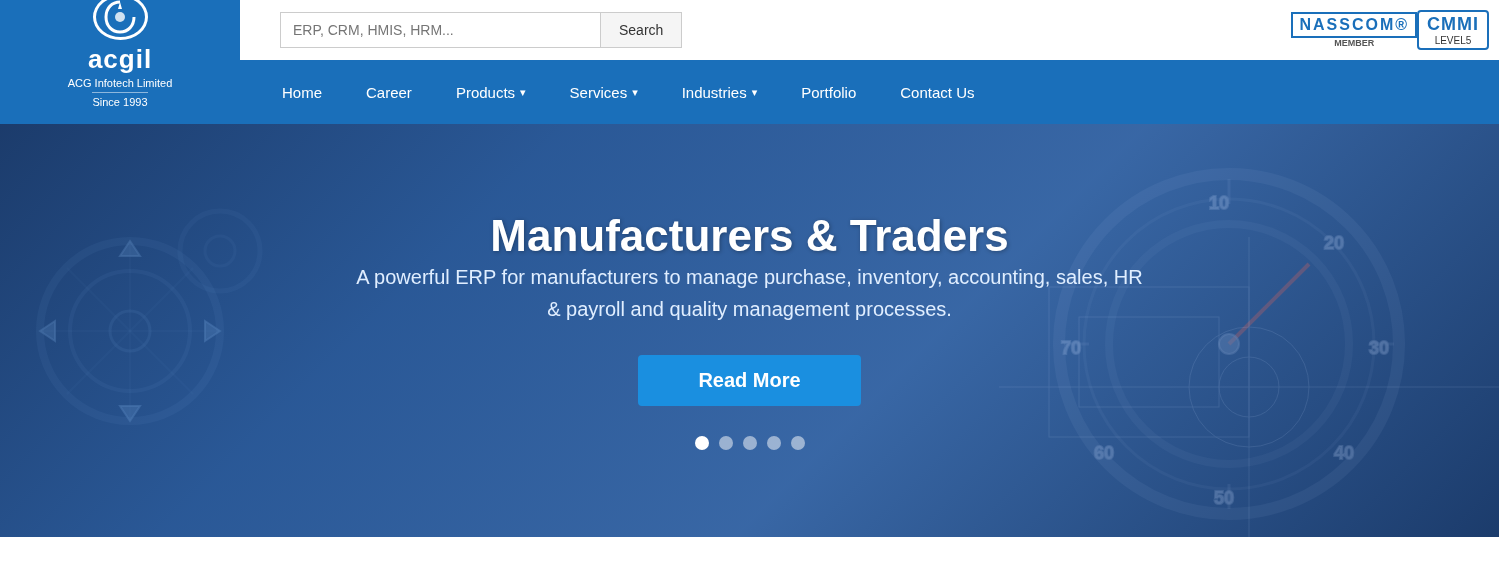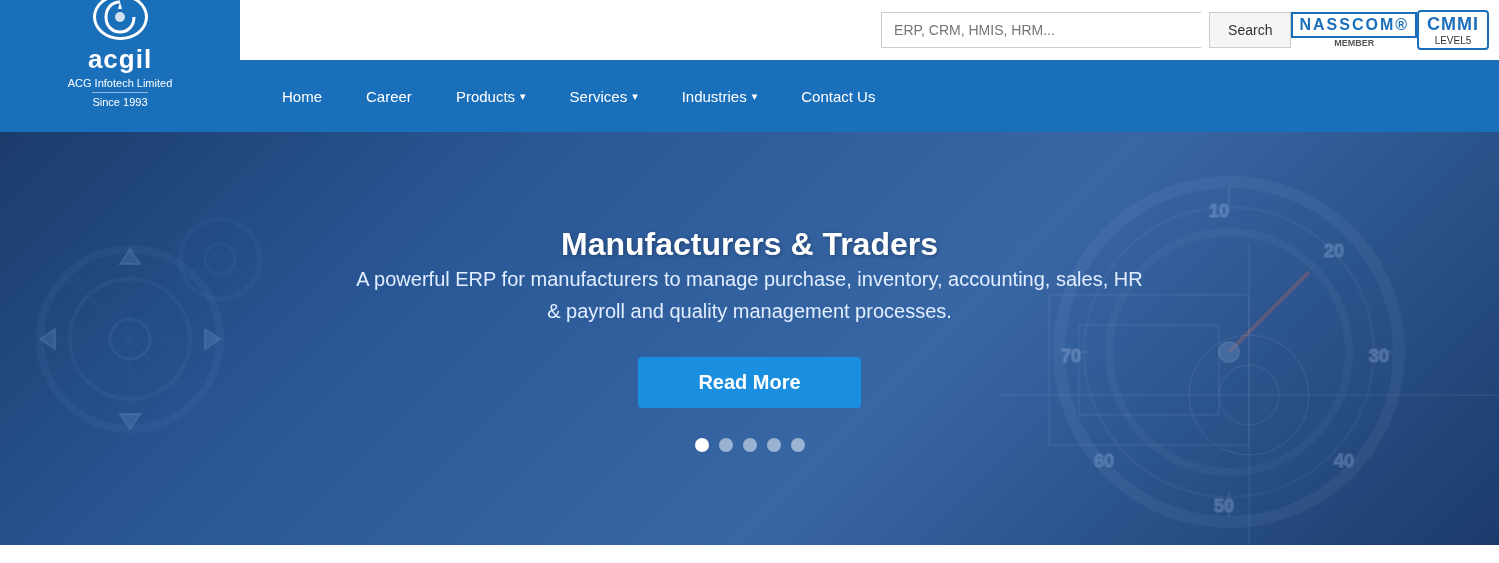--- a/index.html
+++ b/index.html
@@ -27,22 +27,21 @@
       justify-content: center;
       margin-bottom: 4px;
     }
 
     
     .search-area {
       display: flex;
       align-items: center;
       margin-left: 280px;
       flex: 1;
-      justify-content: flex-end;
-      gap: 8px;
+      justify-content: flex-start;
     }
     .search-input {
       width: 320px;
       height: 36px;
       border: 1px solid #ccc;
       border-right: none;
       padding: 0 12px;
       font-size: 14px;
       color: #999;
       outline: none;
@@ -99,21 +98,21 @@
       letter-spacing: 1px;
     }
     .cmmi-level {
       font-size: 10px;
       color: #333;
     }
 
     
     .nav-bar {
       background: #1a6fba;
-      height: 72px;
+      height: 64px;
       display: flex;
       align-items: center;
       padding-left: 260px;
     }
     .nav-item {
       color: #fff;
       font-size: 15px;
       padding: 0 22px;
       height: 60px;
       display: flex;
@@ -148,21 +147,21 @@
       display: flex;
       flex-direction: column;
       align-items: center;
       justify-content: center;
       height: 100%;
       text-align: center;
       padding: 0 300px;
     }
     .hero-title {
       color: #fff;
-      font-size: 32px;
+      font-size: 44px;
       font-weight: 900;
       text-shadow: 1px 1px 4px rgba(0,0,0,0.3);
     }
     .hero-desc {
       color: #e0eeff;
       font-size: 20px;
       line-height: 1.6;
       margin-bottom: 30px;
       max-width: 800px;
     }
@@ -246,20 +245,21 @@
     </div>
   </div>
 </div>
 
 <div class="nav-bar">
   <a class="nav-item">Home</a>
   <a class="nav-item">Career</a>
   <a class="nav-item">Products <span class="chevron">▾</span></a>
   <a class="nav-item">Services <span class="chevron">▾</span></a>
   <a class="nav-item">Industries <span class="chevron">▾</span></a>
+  <a class="nav-item">Portfolio</a>
   <a class="nav-item">Contact Us</a>
 </div>
 
 <div class="hero">
 
   <div class="hero-bg"></div>
 
   <svg class="gear-svg" width="320" height="320" viewBox="0 0 320 320">
     <g fill="none" stroke="rgba(150,200,255,0.6)" stroke-width="2">
 

